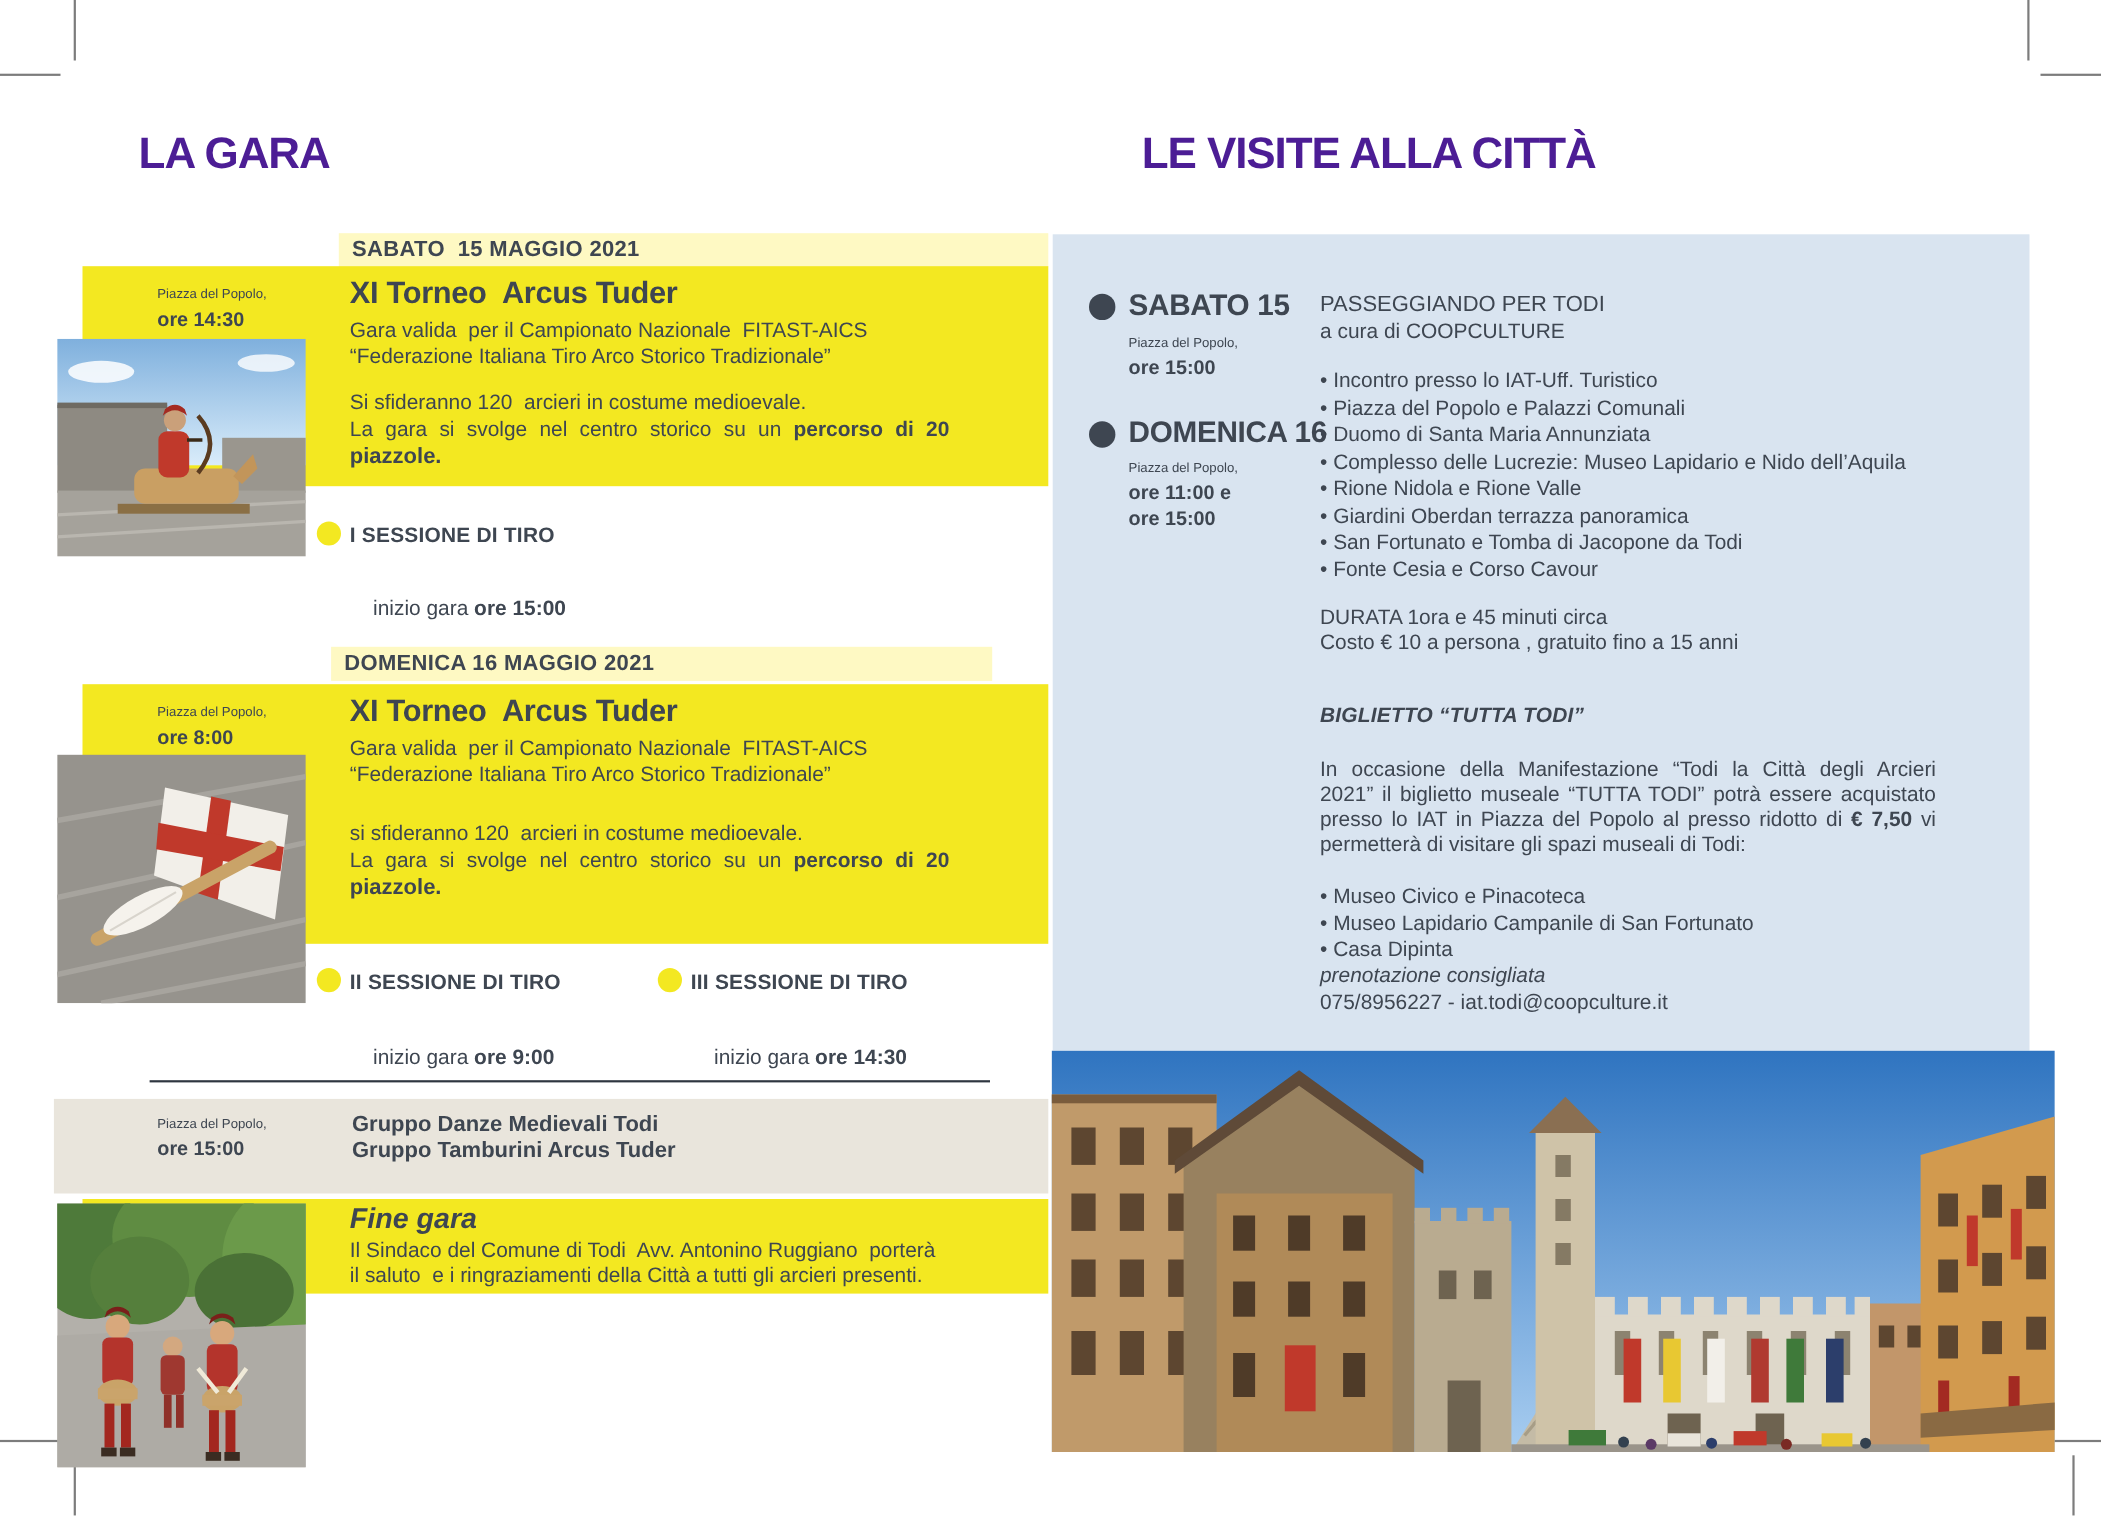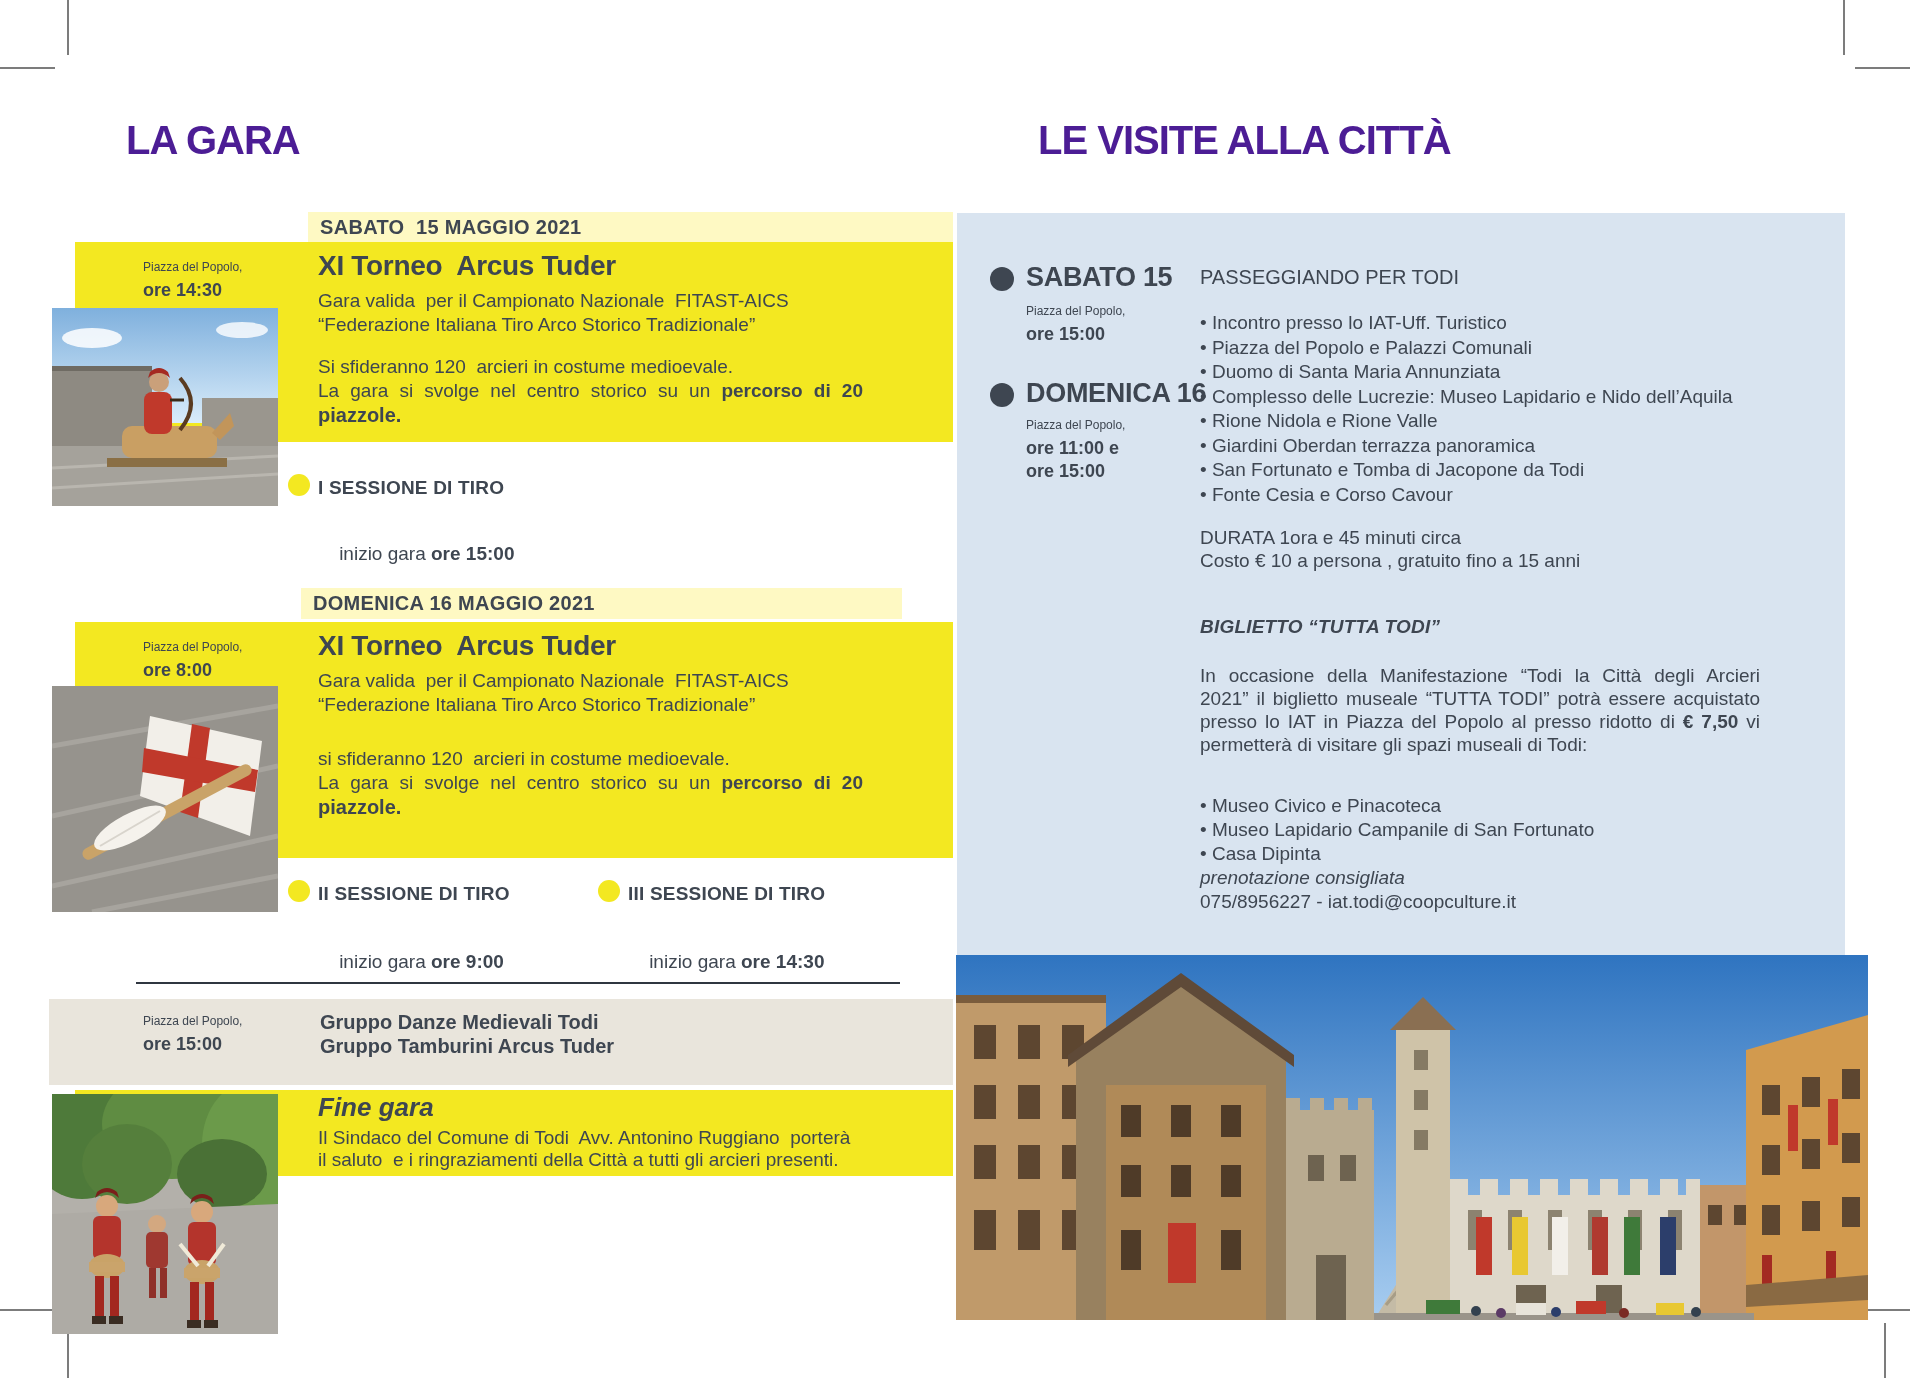--- a/index.html
+++ b/index.html
@@ -213,20 +213,21 @@
   <div class="abs time" style="left:1026px;top:323px;">ore 15:00</div>
 
   <div class="abs dotD" style="left:990px;top:383px;"></div>
   <div class="abs daytitle" style="left:1026px;top:378px;">DOMENICA 16</div>
   <div class="abs place" style="left:1026px;top:414px;">Piazza del Popolo,</div>
   <div class="abs time" style="left:1026px;top:437px;">ore 11:00 e</div>
   <div class="abs time" style="left:1026px;top:460px;">ore 15:00</div>
 
   <div class="abs tourcol" style="left:1200px;top:266px;">
     <div class="ttitle">PASSEGGIANDO PER TODI</div>
+    <div class="tsub">a cura di COOPCULTURE</div>
     <div class="tlist">
       <div class="titem">Incontro presso lo IAT-Uff. Turistico</div>
       <div class="titem">Piazza del Popolo e Palazzi Comunali</div>
       <div class="titem">Duomo di Santa Maria Annunziata</div>
       <div class="titem">Complesso delle Lucrezie: Museo Lapidario e Nido dell’Aquila</div>
       <div class="titem">Rione Nidola e Rione Valle</div>
       <div class="titem">Giardini Oberdan terrazza panoramica</div>
       <div class="titem">San Fortunato e Tomba di Jacopone da Todi</div>
       <div class="titem">Fonte Cesia e Corso Cavour</div>
     </div>
@@ -235,21 +236,21 @@
 
     <div class="btitle">BIGLIETTO “TUTTA TODI”</div>
     <div class="para">
       <div class="pl pj">In occasione della Manifestazione “Todi la Città degli Arcieri</div>
       <div class="pl pj">2021” il biglietto museale “TUTTA TODI” potrà essere acquistato</div>
       <div class="pl pj">
         <span>presso lo IAT in Piazza del Popolo al presso ridotto di</span> <b>€ 7,50</b> <span>vi</span>
       </div>
       <div class="pl">permetterà di visitare gli spazi museali di Todi:</div>
     </div>
-    <div style="margin-top:38px;">
+    <div style="margin-top:24px;">
       <div class="mitem">Museo Civico e Pinacoteca</div>
       <div class="mitem">Museo Lapidario Campanile di San Fortunato</div>
       <div class="mitem">Casa Dipinta</div>
     </div>
     <div class="note">prenotazione consigliata</div>
     <div class="contact">075/8956227 - iat.todi@coopculture.it</div>
   </div>
 
   <div class="abs" style="left:956px;top:955px;width:912px;height:365px;">
     <svg width="912" height="365" viewBox="0 0 912 365">

